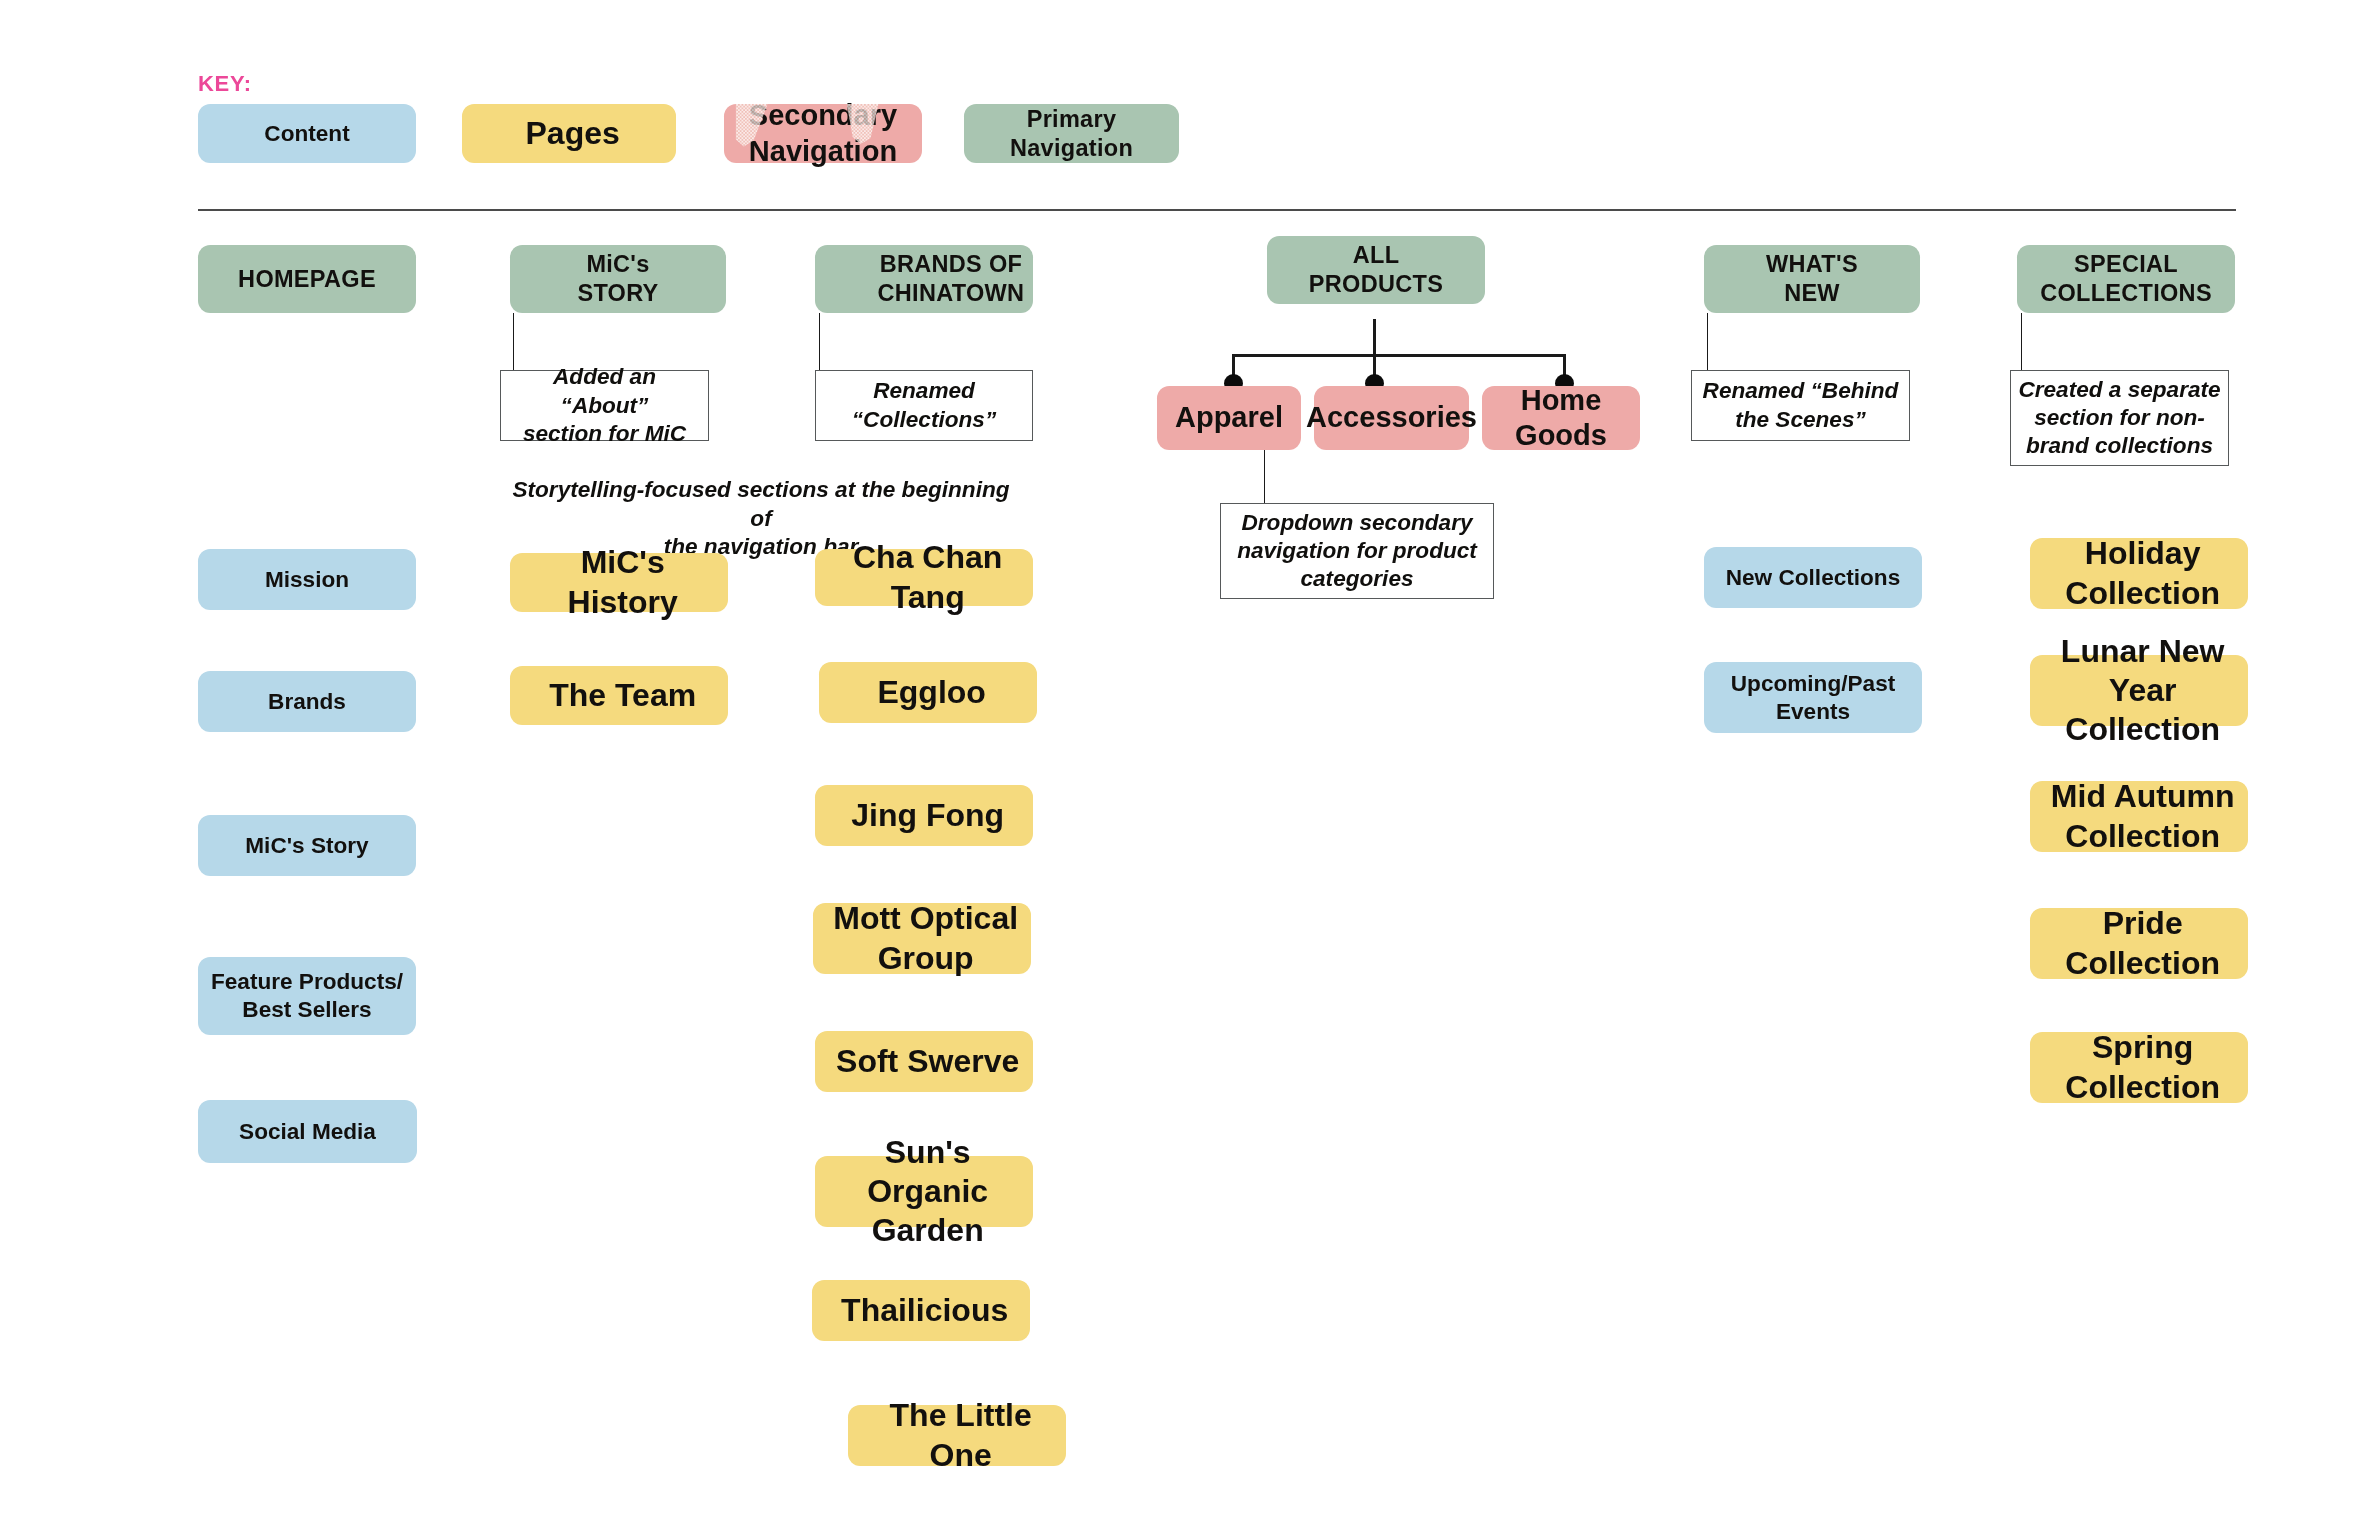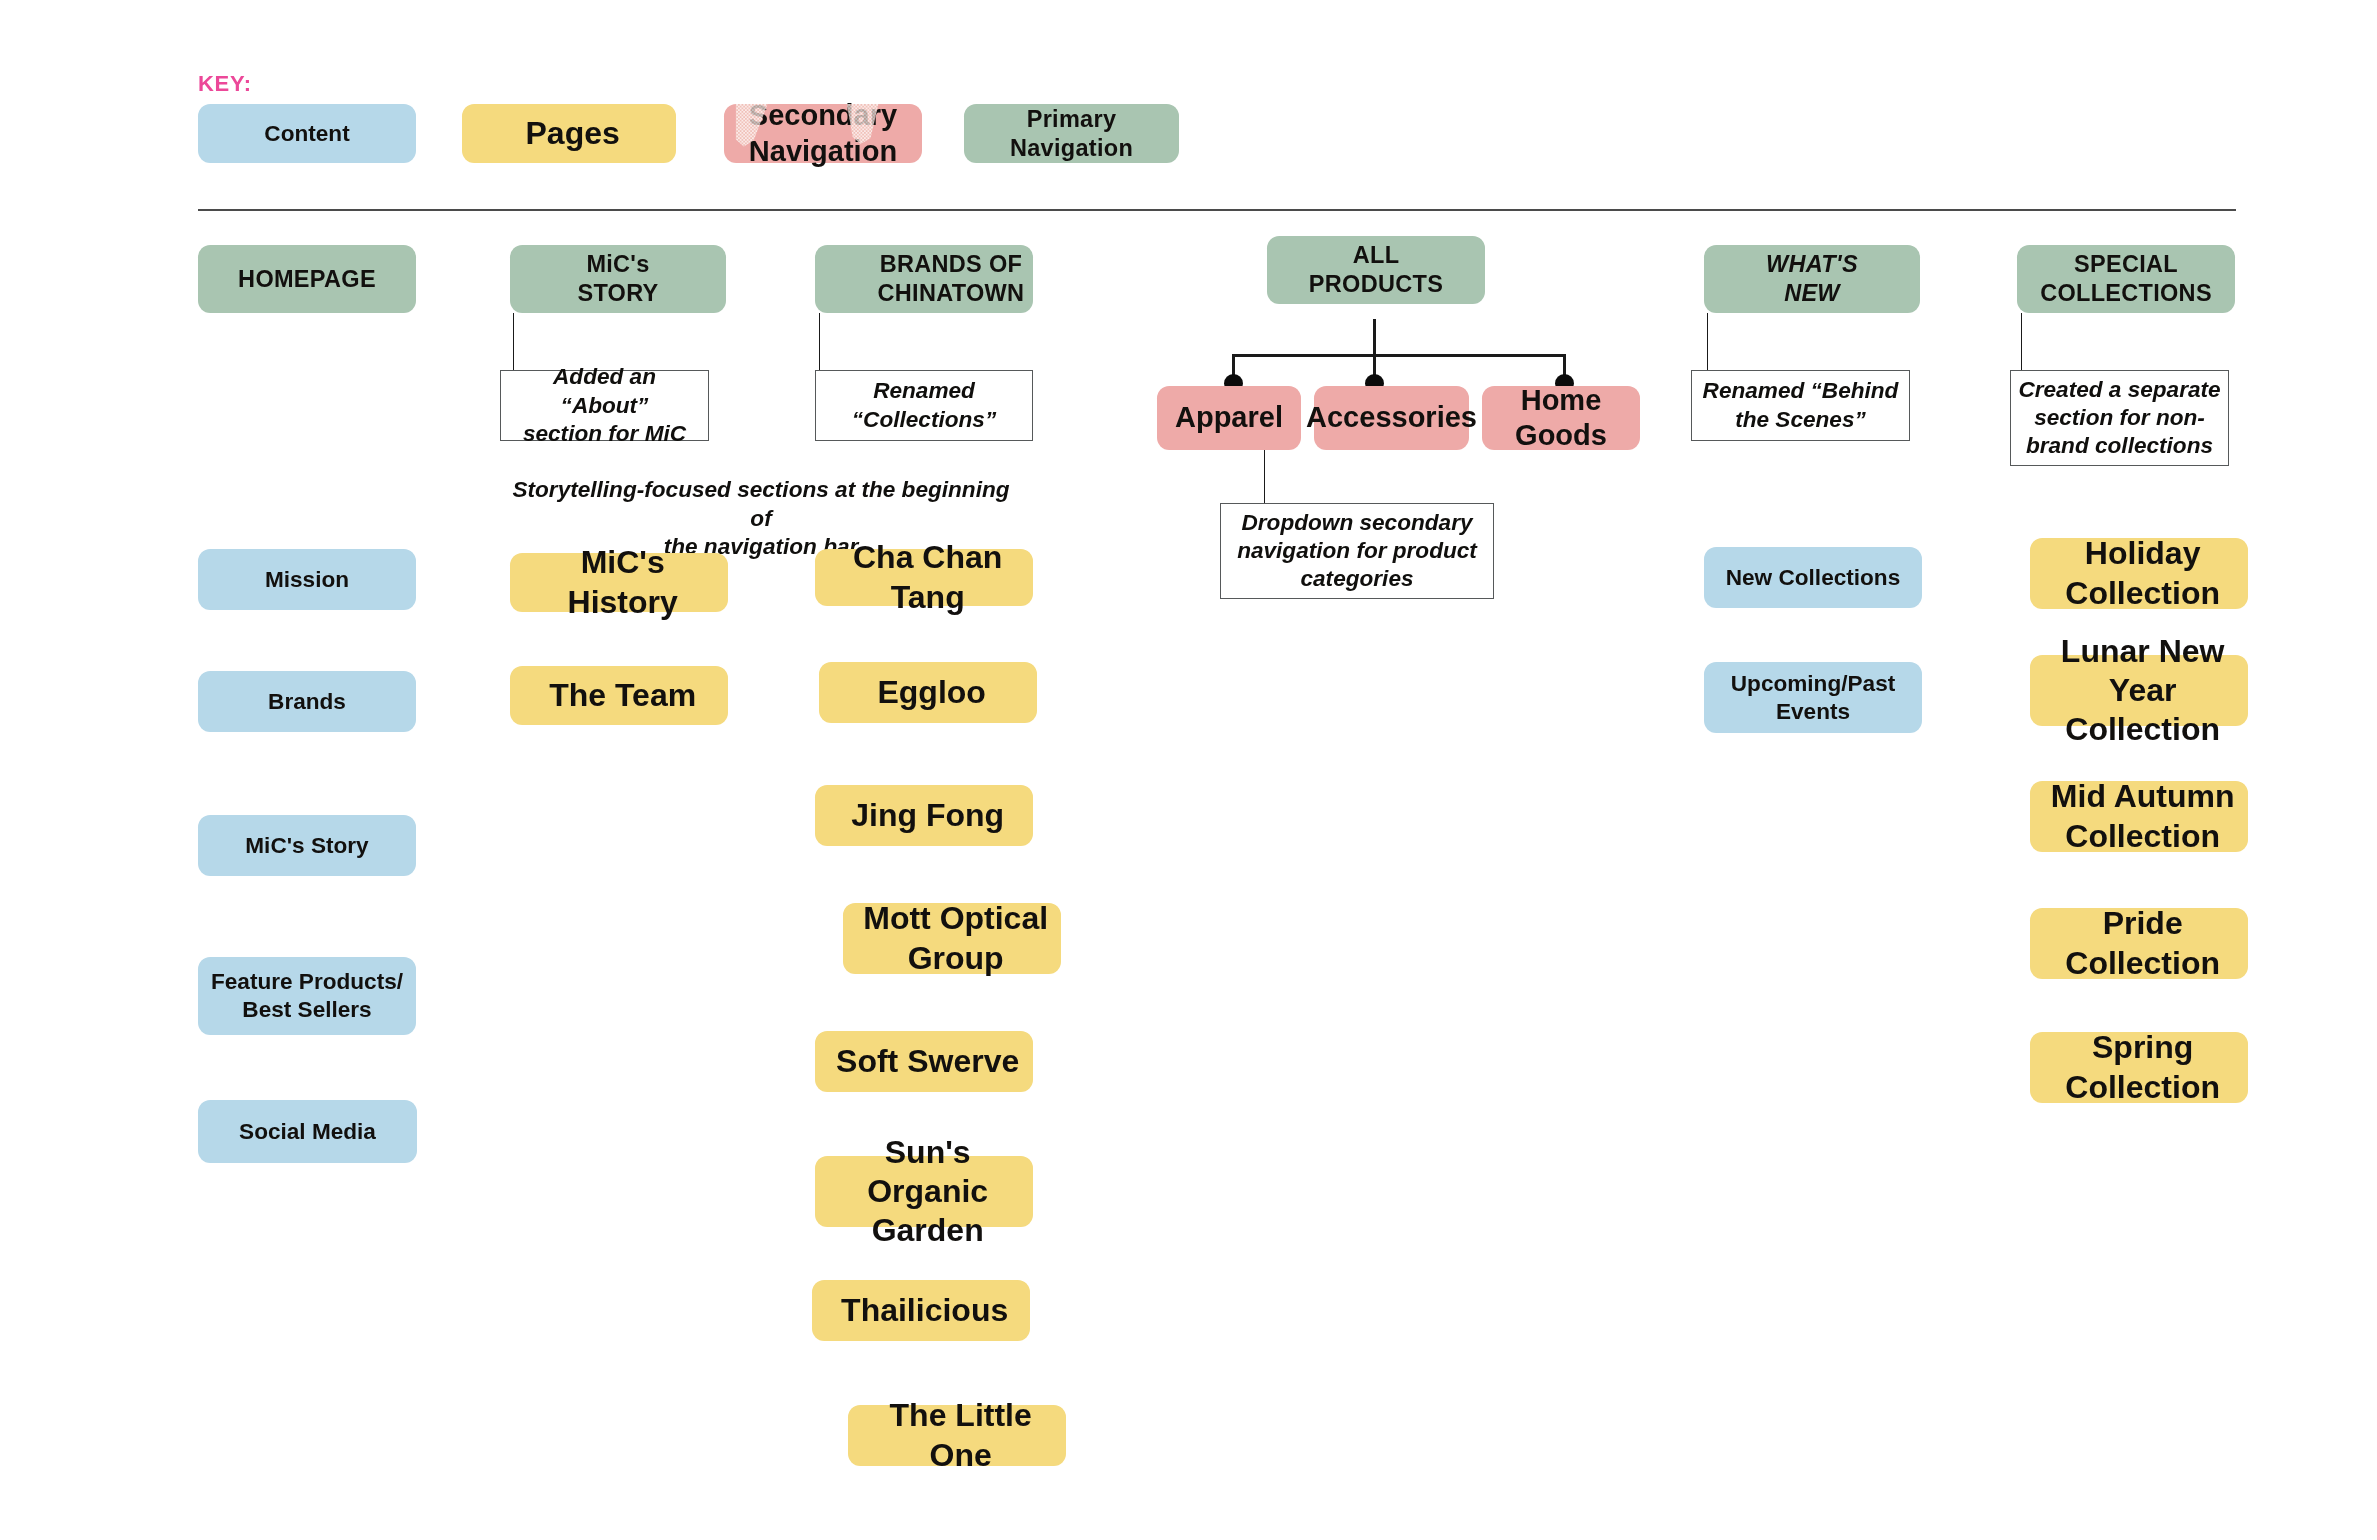--- a/index.html
+++ b/index.html
@@ -215,21 +215,21 @@
 
   <div class="node page" style="left:815px; top:549px; width:218px; height:57px;">
     <span>Cha Chan Tang</span>
   </div>
   <div class="node page" style="left:819px; top:662px; width:218px; height:61px;">
     <span>Eggloo</span>
   </div>
   <div class="node page" style="left:815px; top:785px; width:218px; height:61px;">
     <span>Jing Fong</span>
   </div>
-  <div class="node page" style="left:843px; top:903px; width:218px; height:71px;">
+  <div class="node page" style="left:813px; top:903px; width:218px; height:71px;">
     <span>Mott Optical
 Group</span>
   </div>
   <div class="node page" style="left:815px; top:1031px; width:218px; height:61px;">
     <span>Soft Swerve</span>
   </div>
   <div class="node page" style="left:815px; top:1156px; width:218px; height:71px;">
     <span>Sun's Organic
 Garden</span>
   </div>
@@ -264,21 +264,21 @@
     <span>Home Goods</span>
   </div>
 
   <div class="vline" style="left:1264px; top:450px; height:54px;"></div>
   <div class="callout" style="left:1220px; top:503px; width:274px; height:96px;">
     <span>Dropdown secondary
 navigation for product
 categories</span>
   </div>
 
-  <div class="node prinav" style="left:1704px; top:245px; width:216px; height:68px;font-style:italic;">
+  <div class="node prinav" style="left:1704px; top:245px; width:216px; height:68px;">
     <span>WHAT'S
 NEW</span>
   </div>
   <div class="vline" style="left:1707px; top:313px; height:57px;"></div>
   <div class="callout" style="left:1691px; top:370px; width:219px; height:71px;">
     <span>Renamed “Behind
 the Scenes”</span>
   </div>
 
   <div class="node content" style="left:1704px; top:547px; width:218px; height:61px;">

